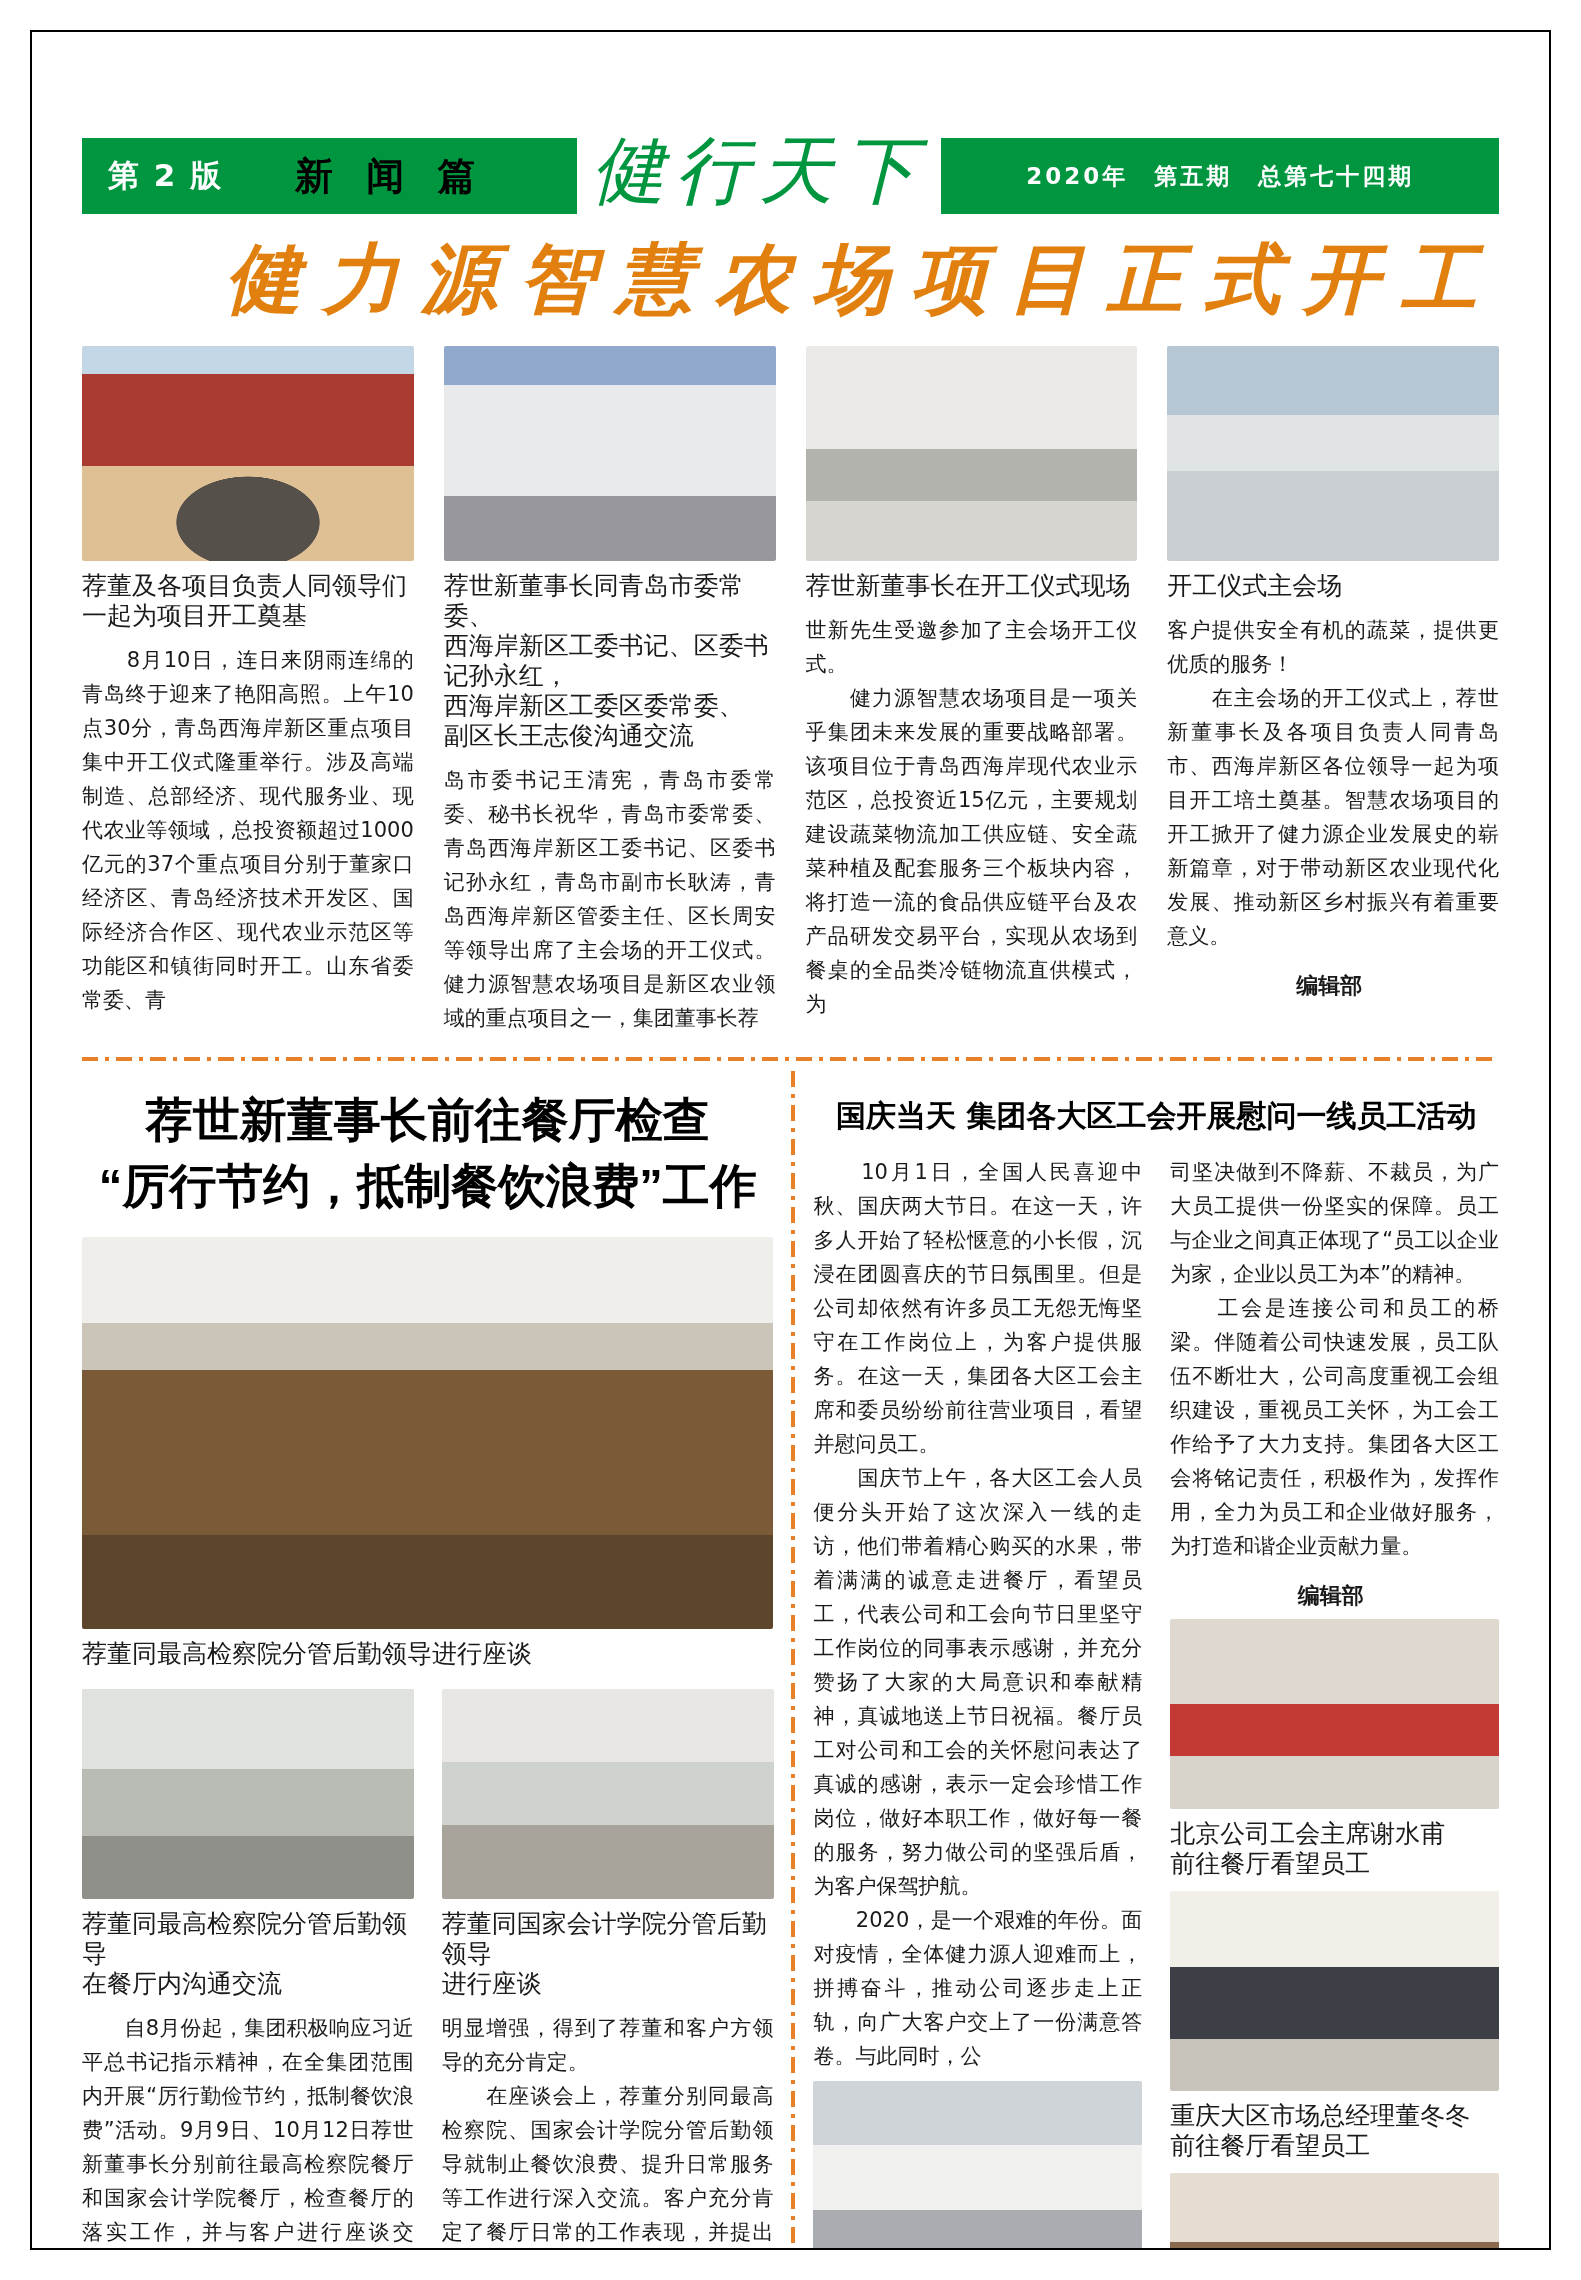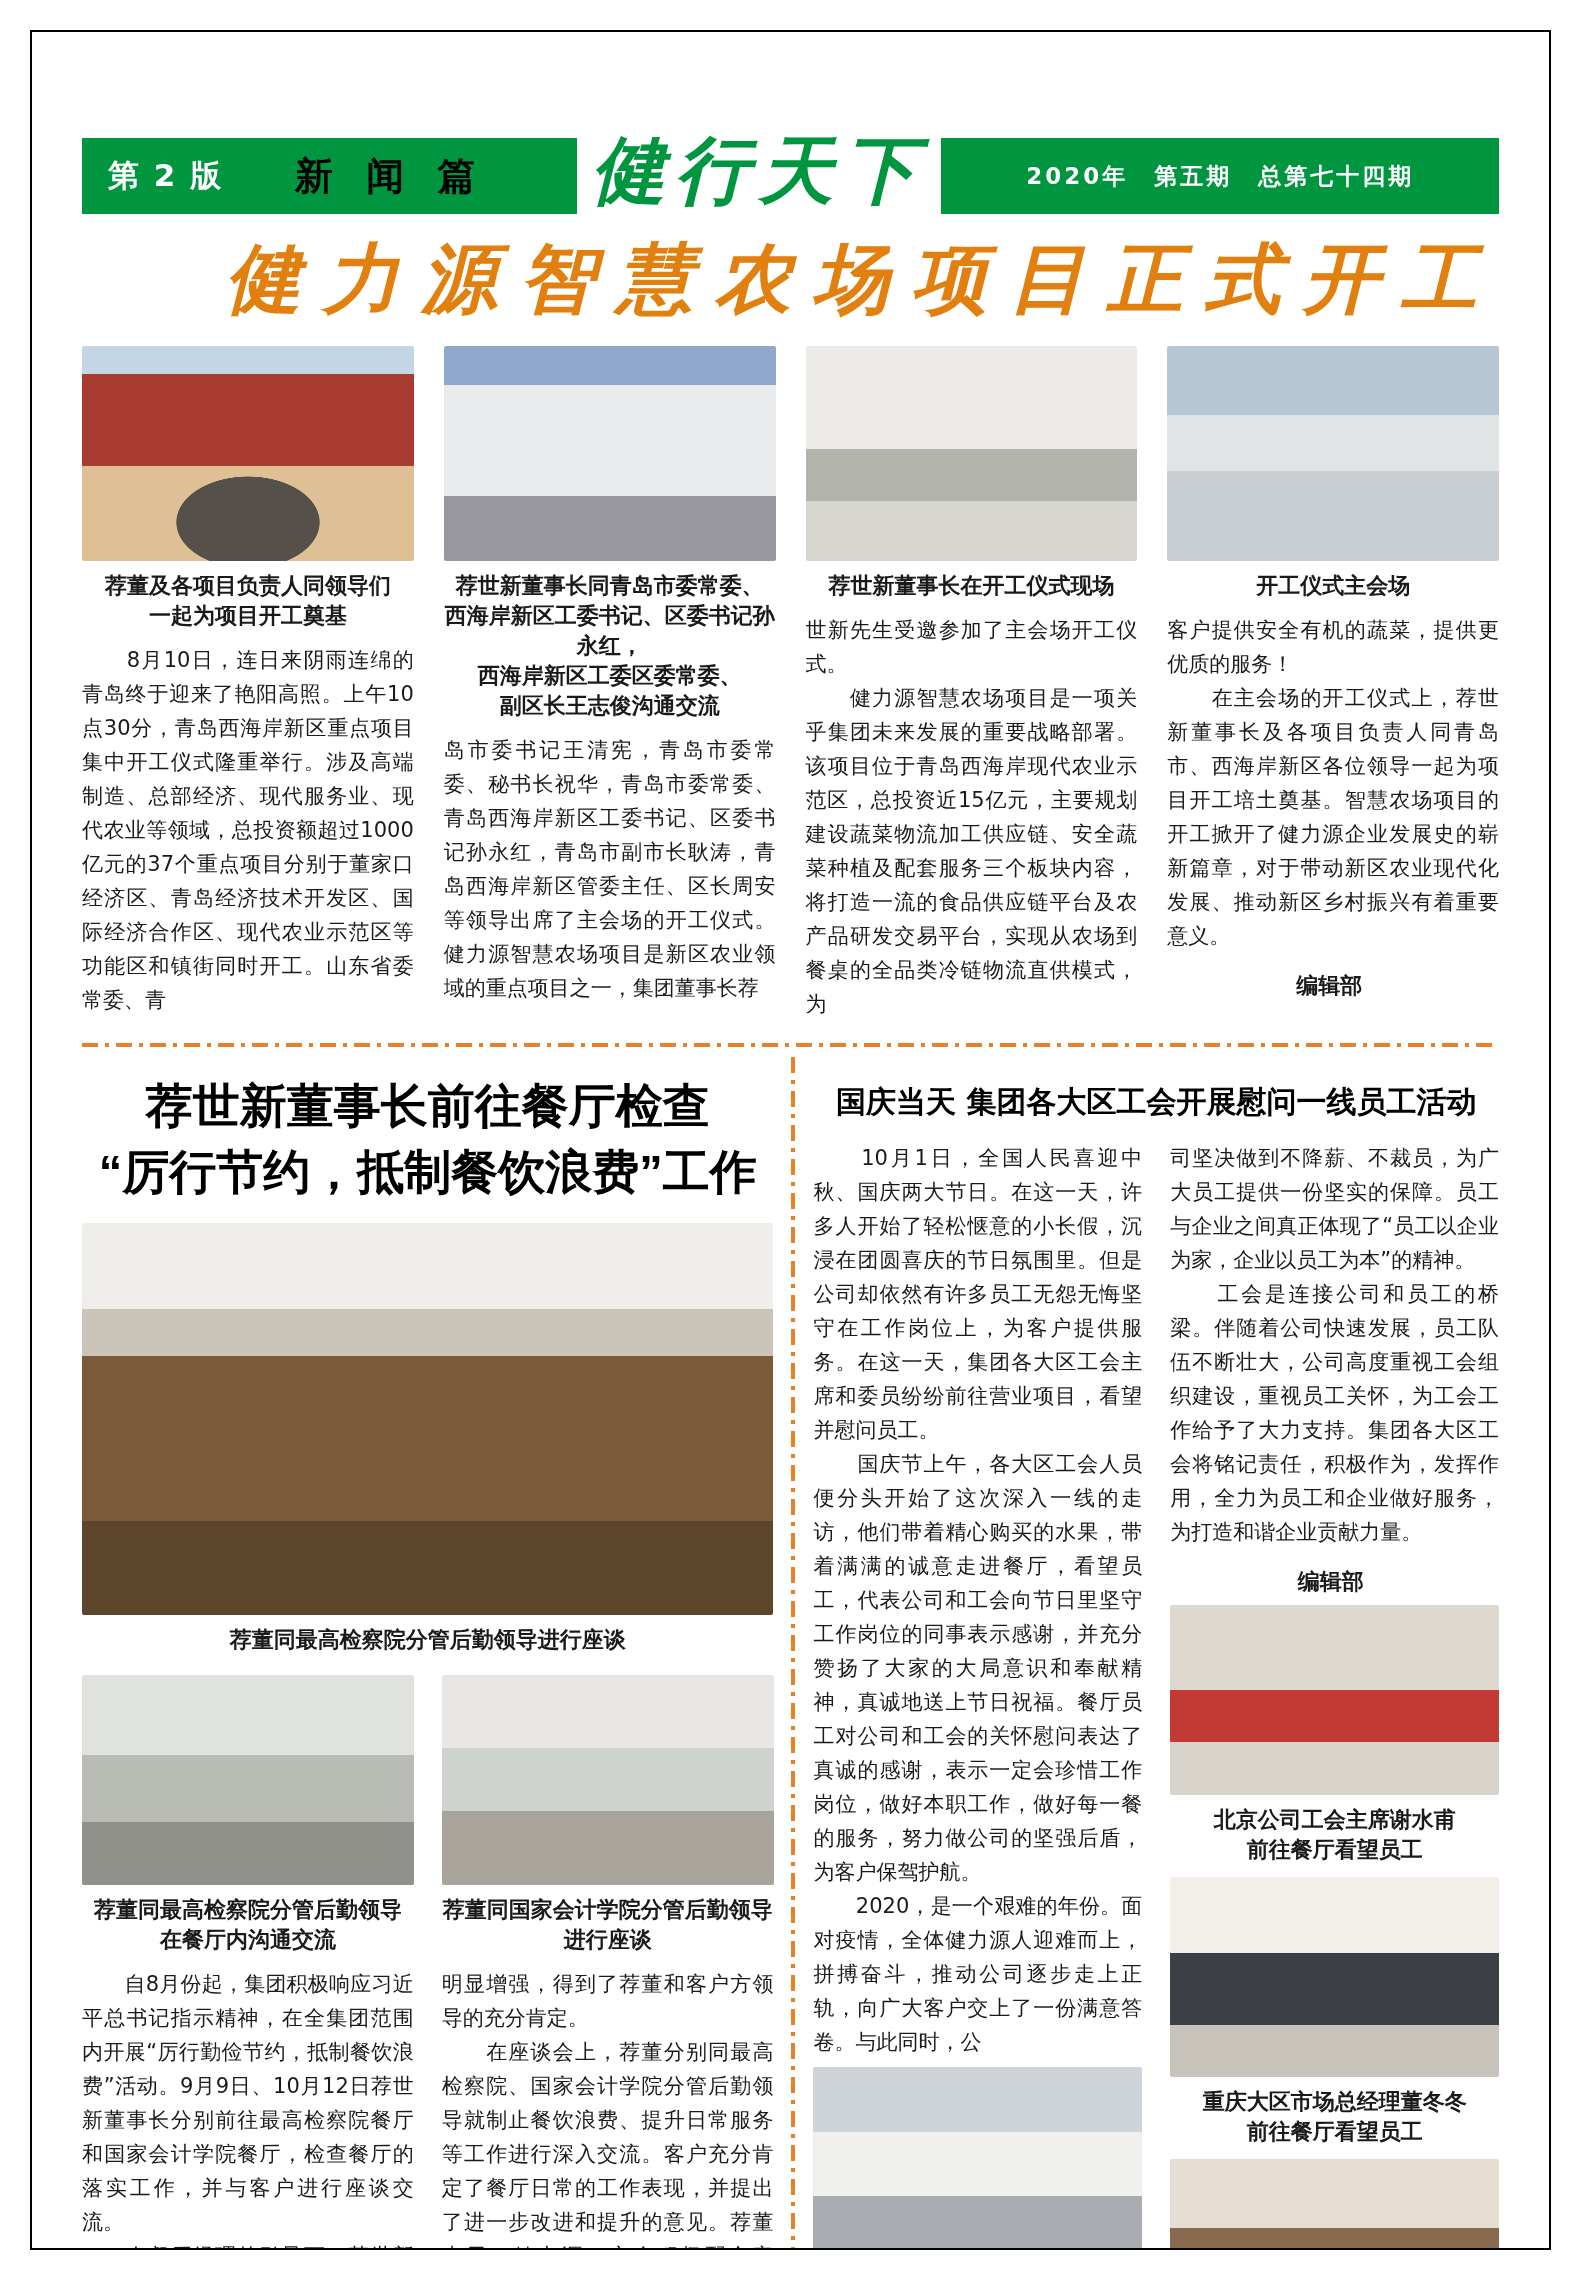--- a/index.html
+++ b/index.html
@@ -33,21 +33,21 @@
   .gbox.right { width:566px; justify-content:center; }
   .edition { font-size:31px; letter-spacing:2px; color:#fff; }
   .seclabel {
     flex:1; text-align:center;
     color:#000000; font-size:38px; font-weight:bold; letter-spacing:10px;
   }
   .issue { font-size:23px; letter-spacing:3px; }
   .mast-title {
     flex:1; text-align:center;
     font-family:"DejaVu Serif","Liberation Serif",serif;
-    font-style:italic; font-weight:bold;
+    font-style:italic; font-weight:normal;
     font-size:74px; line-height:74px;
     color:#009640; letter-spacing:10px;
     transform:translateY(-6px);
     white-space:nowrap;
   }
   
   .a1-headline {
     margin:22px 0 16px 0;
     text-align:right;
     font-family:"DejaVu Serif","Liberation Serif",serif;
@@ -56,22 +56,22 @@
     letter-spacing:22px;
     color:#E2800F;
     white-space:nowrap;
   }
   .cols4 { display:flex; gap:30px; }
   .cols4 .col { flex:1; min-width:0; }
   .cols2 { display:flex; gap:28px; }
   .cols2 .col { flex:1; min-width:0; }
   .ph { width:100%; border-radius:2px; }
   .cap {
-    font-weight:bold; text-align:center;
-    font-size:22px; line-height:30px;
+    font-weight:normal; text-align:left;
+    font-size:25px; line-height:30px;
     margin:10px 0 12px 0;
     white-space:pre-line;
   }
   .bodytext {
     font-size:21px; line-height:34px;
     text-align:justify;
     white-space:pre-line;
   }
   .byline { text-align:center; font-weight:bold; font-size:22px; margin-top:18px; padding-right:8px; }
   

